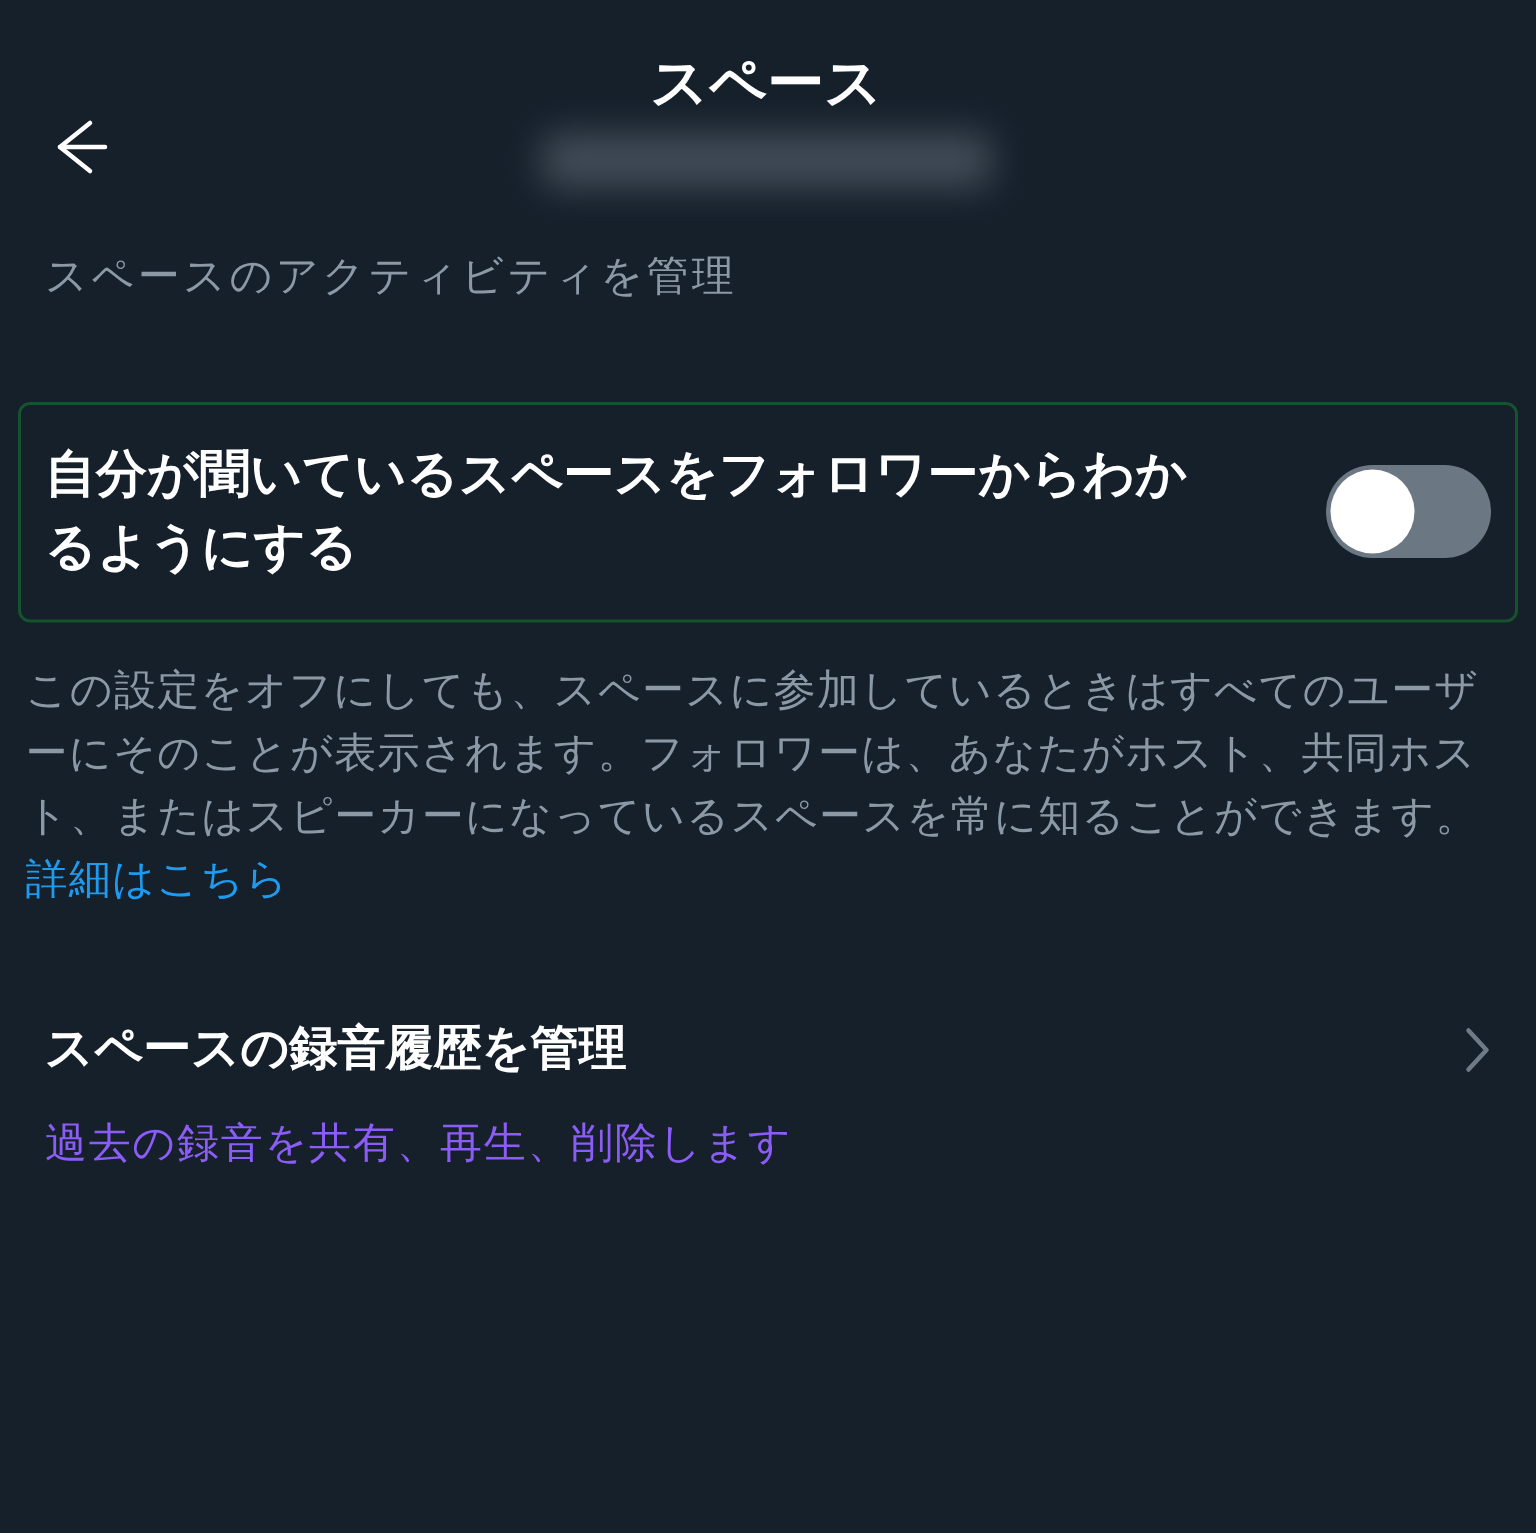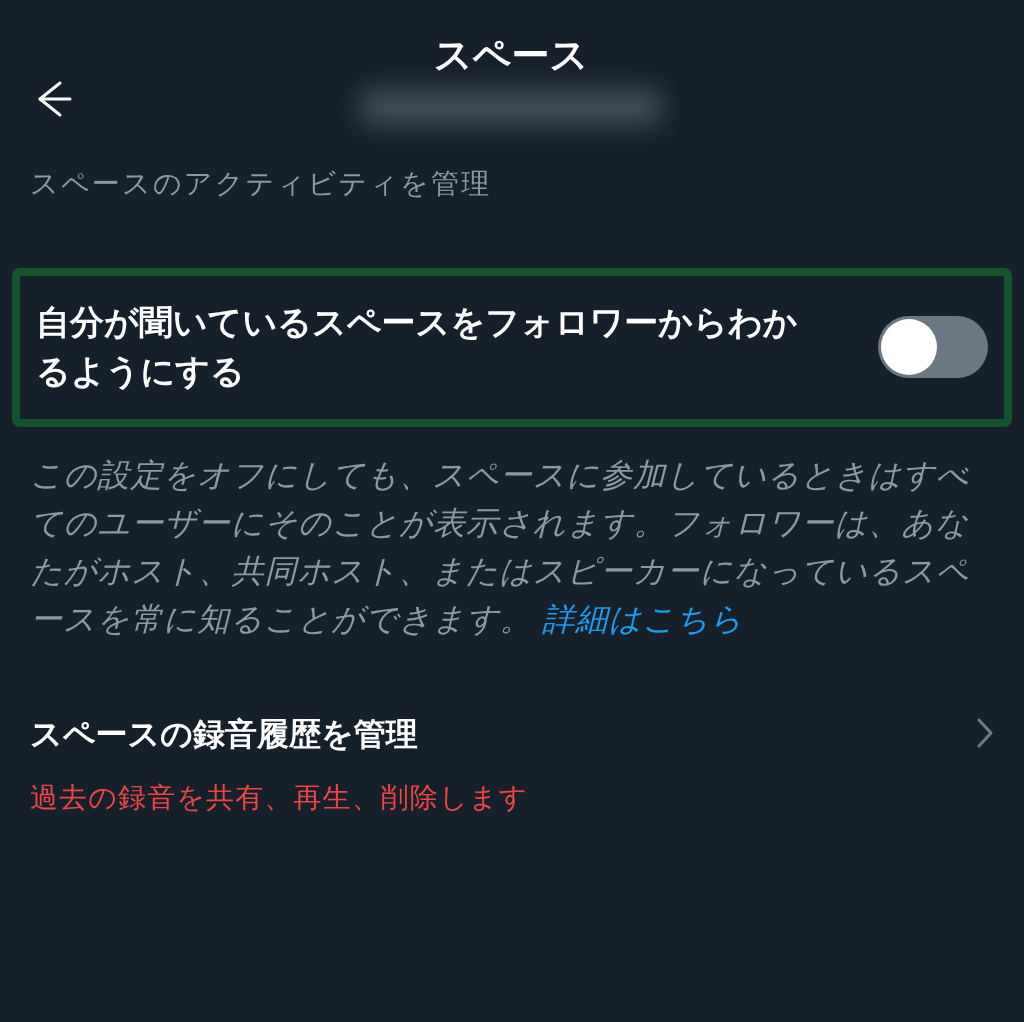--- a/index.html
+++ b/index.html
@@ -51,21 +51,21 @@
     opacity: 0.65;
   }
   .section-label {
     padding: 30px 30px 0 30px;
     font-size: 28px;
     color: #8b98a5;
     letter-spacing: 0.08em;
   }
   .highlight-box {
     margin: 65px 12px 0 12px;
-    border: 8px solid #14532d;
+    border: 2px solid #14532d;
     border-radius: 8px;
     padding: 22px 16px 22px 16px;
     display: flex;
     align-items: center;
     justify-content: space-between;
   }
   .toggle-label {
     font-size: 34px;
     font-weight: 700;
     color: #ffffff;
@@ -84,56 +84,55 @@
   .toggle-knob {
     position: absolute;
     width: 56px;
     height: 56px;
     background-color: #ffffff;
     border-radius: 50%;
     top: 3px;
     left: 3px;
   }
   .description-block {
-    padding: 24px 30px 0 30px;
-    font-size: 32px;
+    padding: 24px 30px 0 17px;
+    font-size: 28px;
     line-height: 1.5;
     color: #8b98a5;
     letter-spacing: 0.03em;
-    font-style: italic;
   }
   .link-text {
     color: #1d9bf0;
     cursor: pointer;
   }
   .nav-item {
     padding: 70px 30px 0 30px;
   }
   .nav-item-row {
     display: flex;
-    align-items: center;
+    align-items: flex-end;
     justify-content: space-between;
     cursor: pointer;
   }
   .nav-item-title {
     font-size: 32px;
     font-weight: 700;
     color: #ffffff;
   }
   .chevron svg {
     width: 18px;
     height: 32px;
     stroke: #6e7a85;
     stroke-width: 3;
     fill: none;
   }
   .nav-item-desc {
     margin-top: 22px;
     font-size: 28px;
-    color: #ef4444;
+    color: #8b5cf6;
     letter-spacing: 0.04em;
   }
 </style>
 </head>
 <body>
 
 <div class="header">
   <div class="back-btn">
     <svg viewBox="0 0 44 44">
       <path d="M 30 6 L 10 22 L 30 38" stroke-linecap="round" stroke-linejoin="round"></path>

